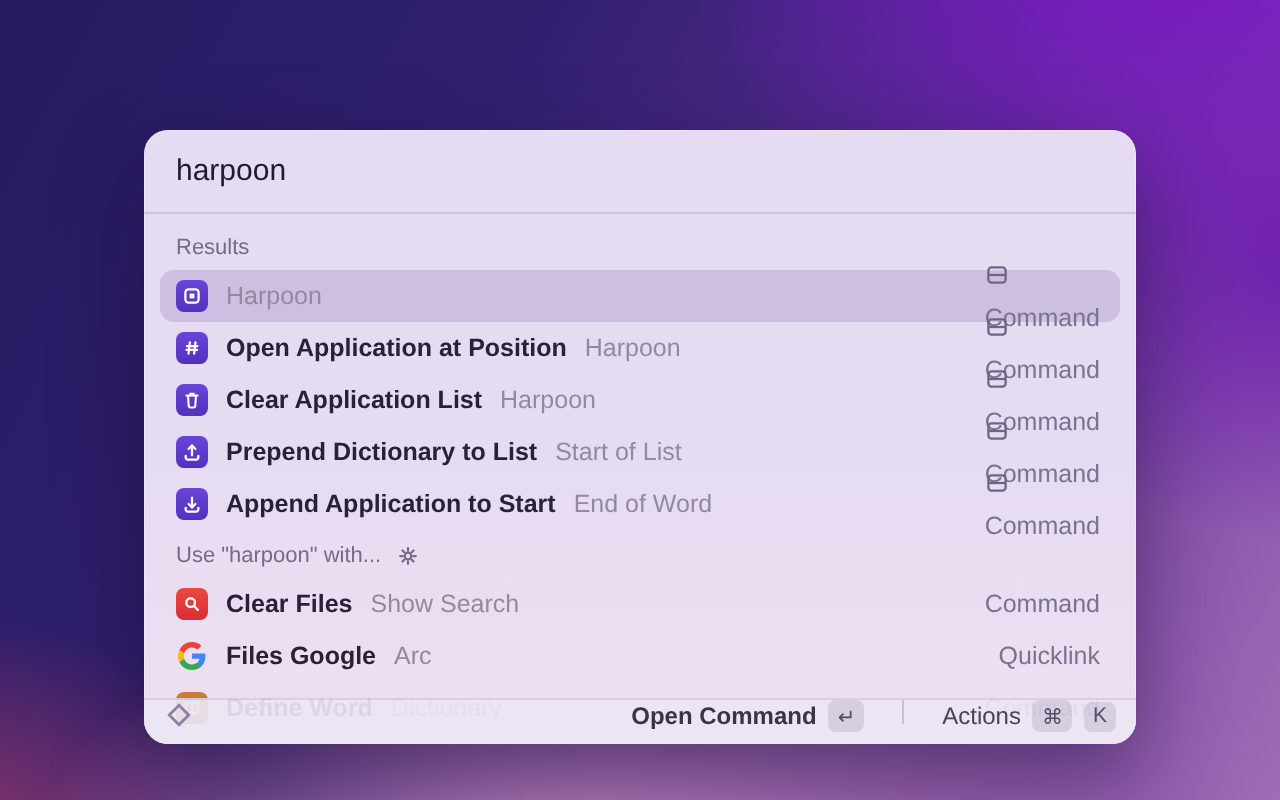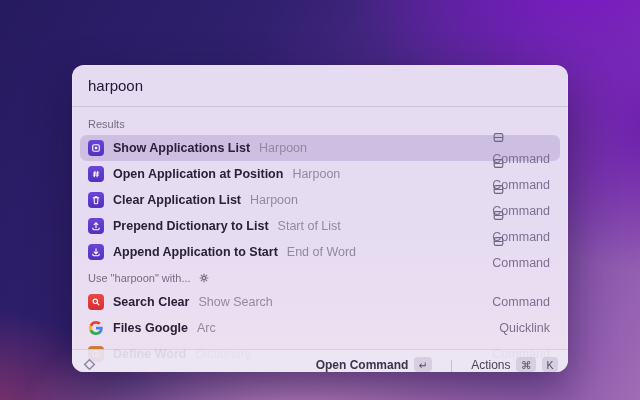--- a/index.html
+++ b/index.html
@@ -52,21 +52,21 @@
   .subtitle { font-size:12.5px; color:#93899f; white-space:nowrap; }
   .spacer { flex:1; }
   .accessory { display:flex; align-items:flex-start; gap:8px;flex-direction:column; }
   .accessory svg { color:#6f6582; }
   .type { font-size:12.5px; color:#7b7190; }
 
   .footer {
     position:absolute; left:0; right:0; bottom:0; height:23px;
     background:rgba(236,229,244,.92);
     border-top:1px solid rgba(40,20,70,.10);
-    display:flex; align-items:flex-end; padding:0 10px; gap:16px;
+    display:flex; align-items:flex-start; padding:0 10px; gap:16px;
   }
   .footer .logo { width:15px; height:15px; color:#8b81a0; }
   .footer-action { display:flex; align-items:center; gap:6px; cursor:pointer; }
   .footer-label { font-size:12px; font-weight:700; color:#3b3449; }
   .footer-label.secondary { font-weight:400; color:#4a4358; }
   kbd {
     font-family:"Liberation Sans", sans-serif; font-size:10.5px; color:#534c63;
     background:rgba(30,15,60,.10); border-radius:4px; padding:1.5px 4.5px;
     min-width:16px; text-align:center; display:inline-block;
   }
@@ -89,21 +89,20 @@
       <span>Results</span>
     </div>
 
     <div class="row selected">
       <span class="app-icon bg-harpoon">
         <svg width="12" height="12" viewBox="0 0 16 16" fill="none" stroke="#fff" stroke-width="1.5">
           <rect x="3.6" y="3.6" width="8.8" height="8.8" rx="2"></rect>
           <rect x="6.4" y="6.4" width="3.2" height="3.2" fill="#fff" stroke="none"></rect>
         </svg>
       </span>
-      <span class="title">Show Applications List</span>
       <span class="subtitle">Harpoon</span>
       <span class="spacer"></span>
       <span class="accessory">
         <svg width="13" height="13" viewBox="0 0 16 16" fill="none" stroke="currentColor" stroke-width="1.4">
           <rect x="2.7" y="3.3" width="10.6" height="9.4" rx="2"></rect>
             <path d="M2.7 8h10.6"></path>
         </svg>
         <span class="type">Command</span>
       </span>
     </div>
@@ -194,21 +193,21 @@
       </svg>
     </div>
 
     <div class="row">
       <span class="app-icon bg-filesearch">
         <svg width="12" height="12" viewBox="0 0 16 16" fill="none" stroke="#fff" stroke-width="1.6" stroke-linecap="round">
           <circle cx="7.1" cy="7.1" r="2.9"></circle>
             <path d="m9.5 9.5 2.4 2.4"></path>
         </svg>
       </span>
-      <span class="title">Search Clear</span>
+      <span class="title">Clear Files</span>
       <span class="subtitle">Show Search</span>
       <span class="spacer"></span>
       <span class="accessory">
         <span class="type">Command</span>
       </span>
     </div>
 
     <div class="row">
       <span class="app-icon bg-none">
         <svg width="14" height="14" viewBox="0 0 18 18">

